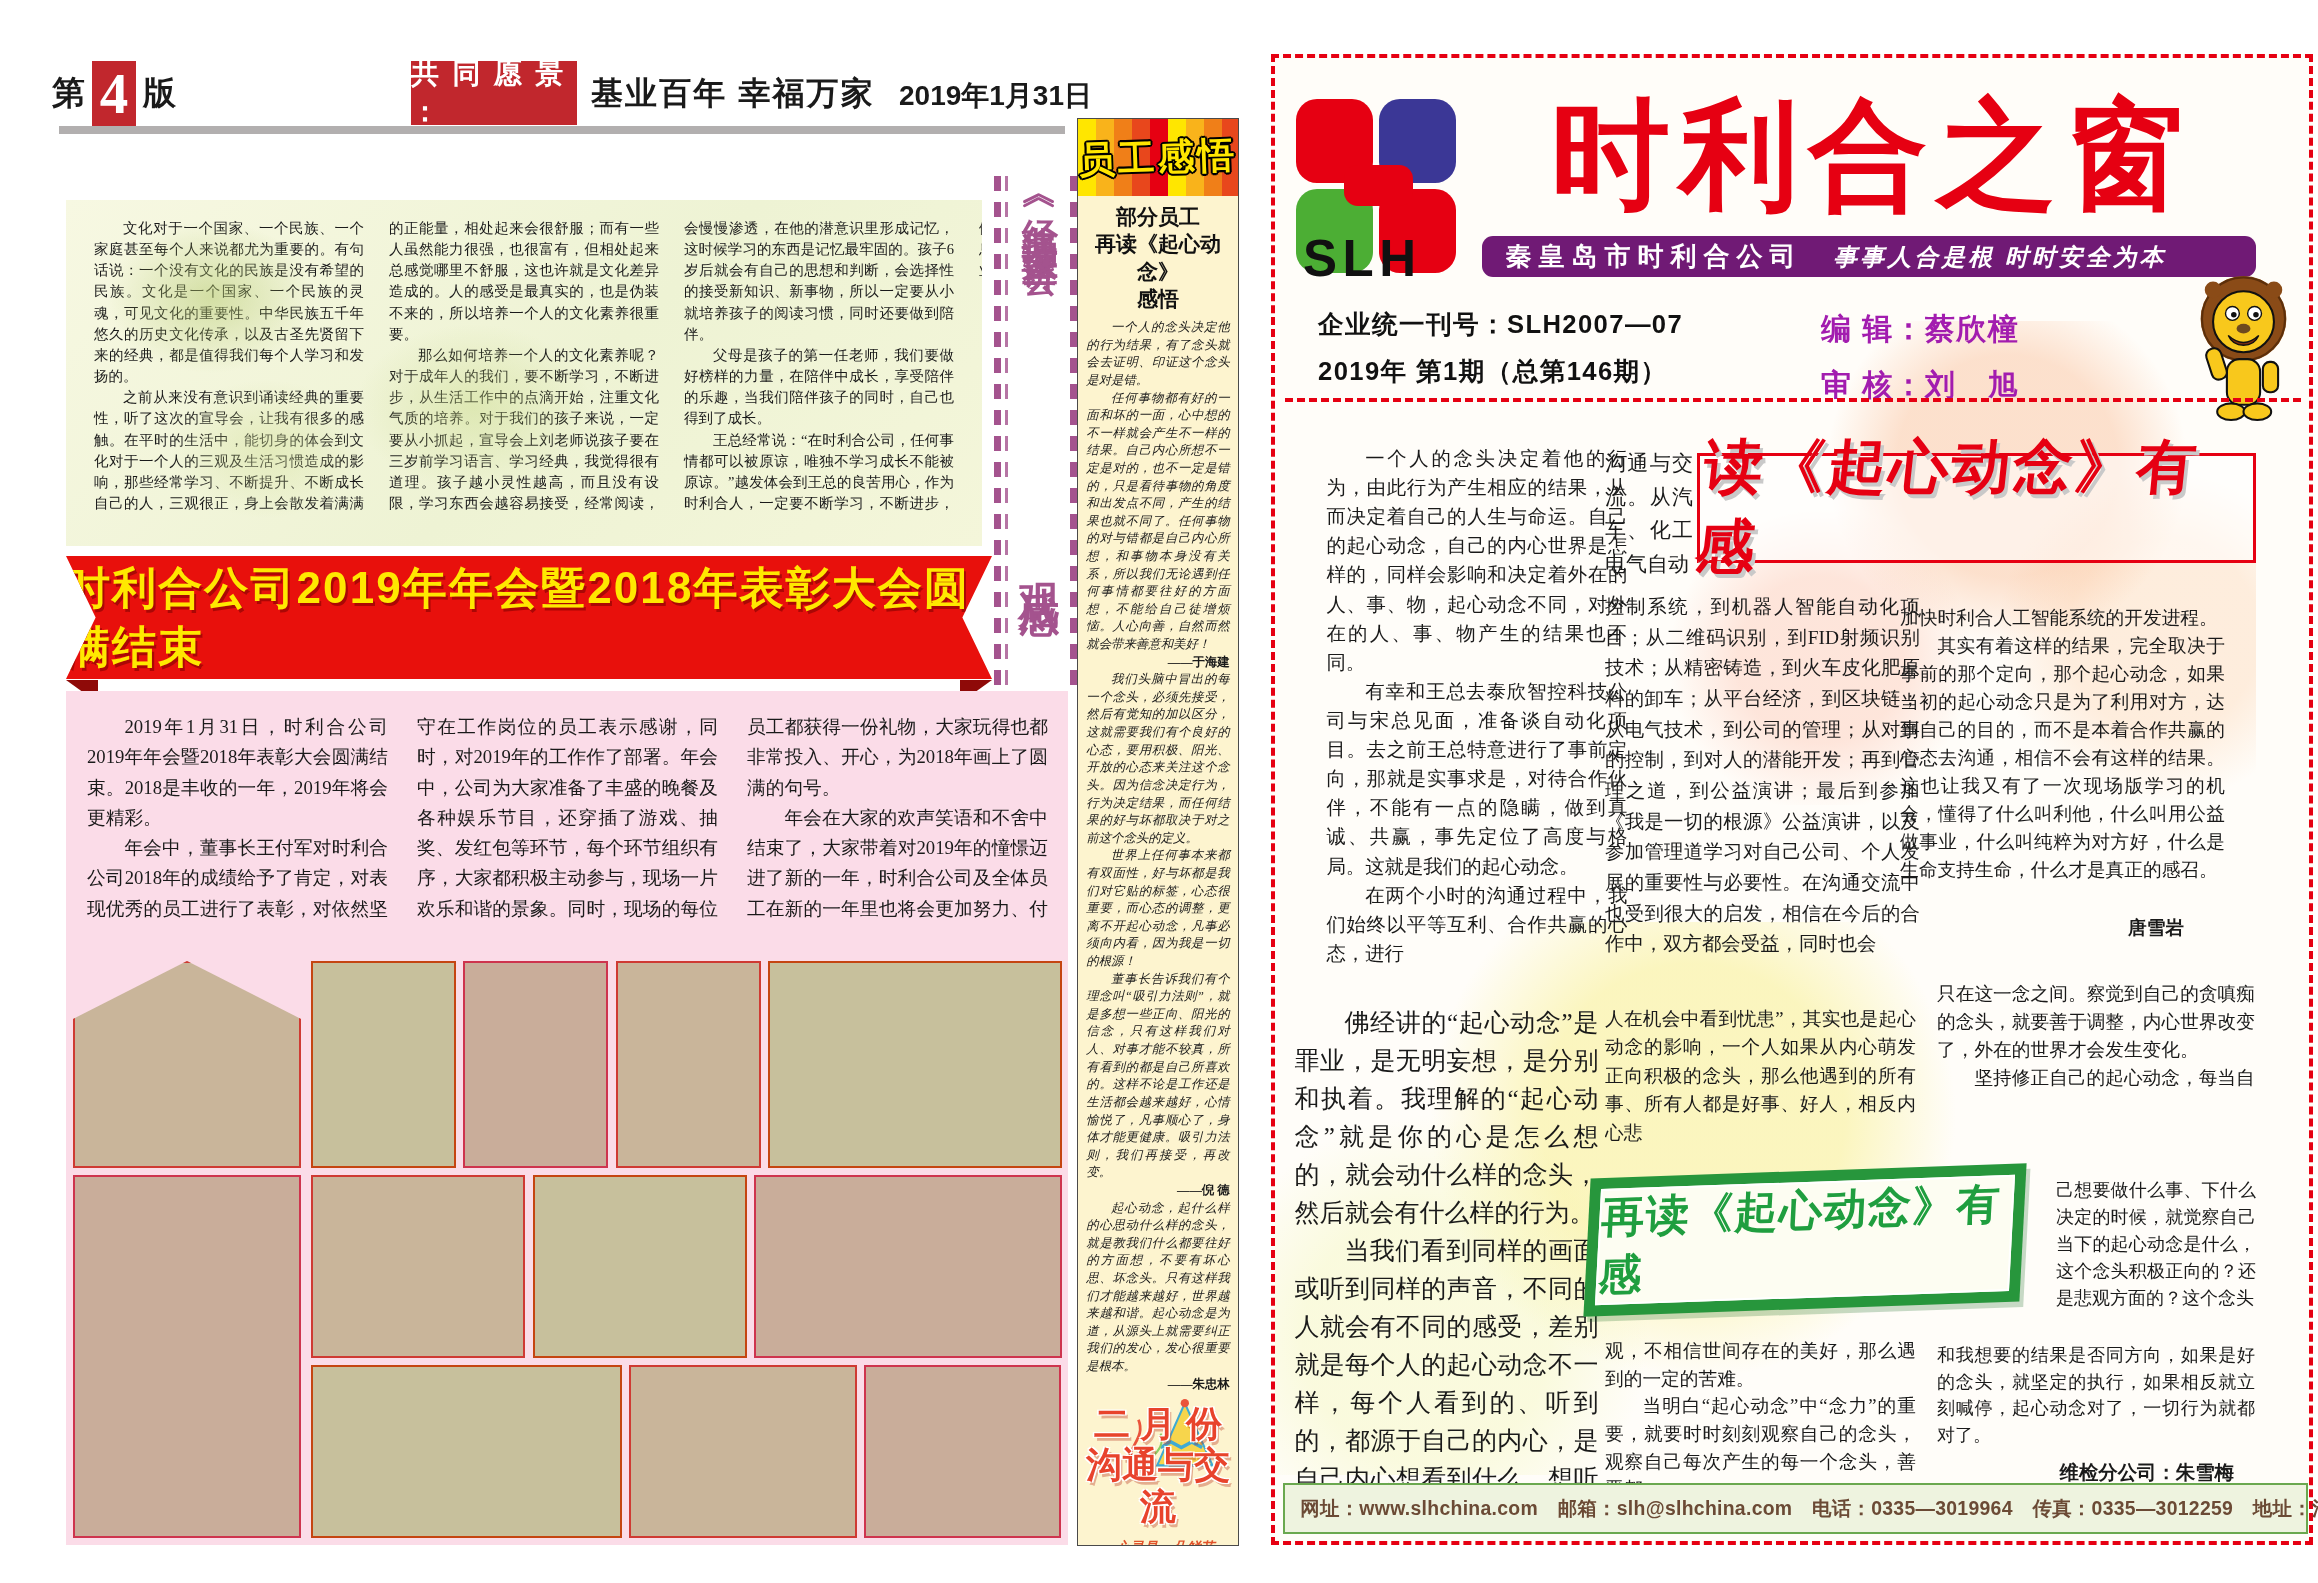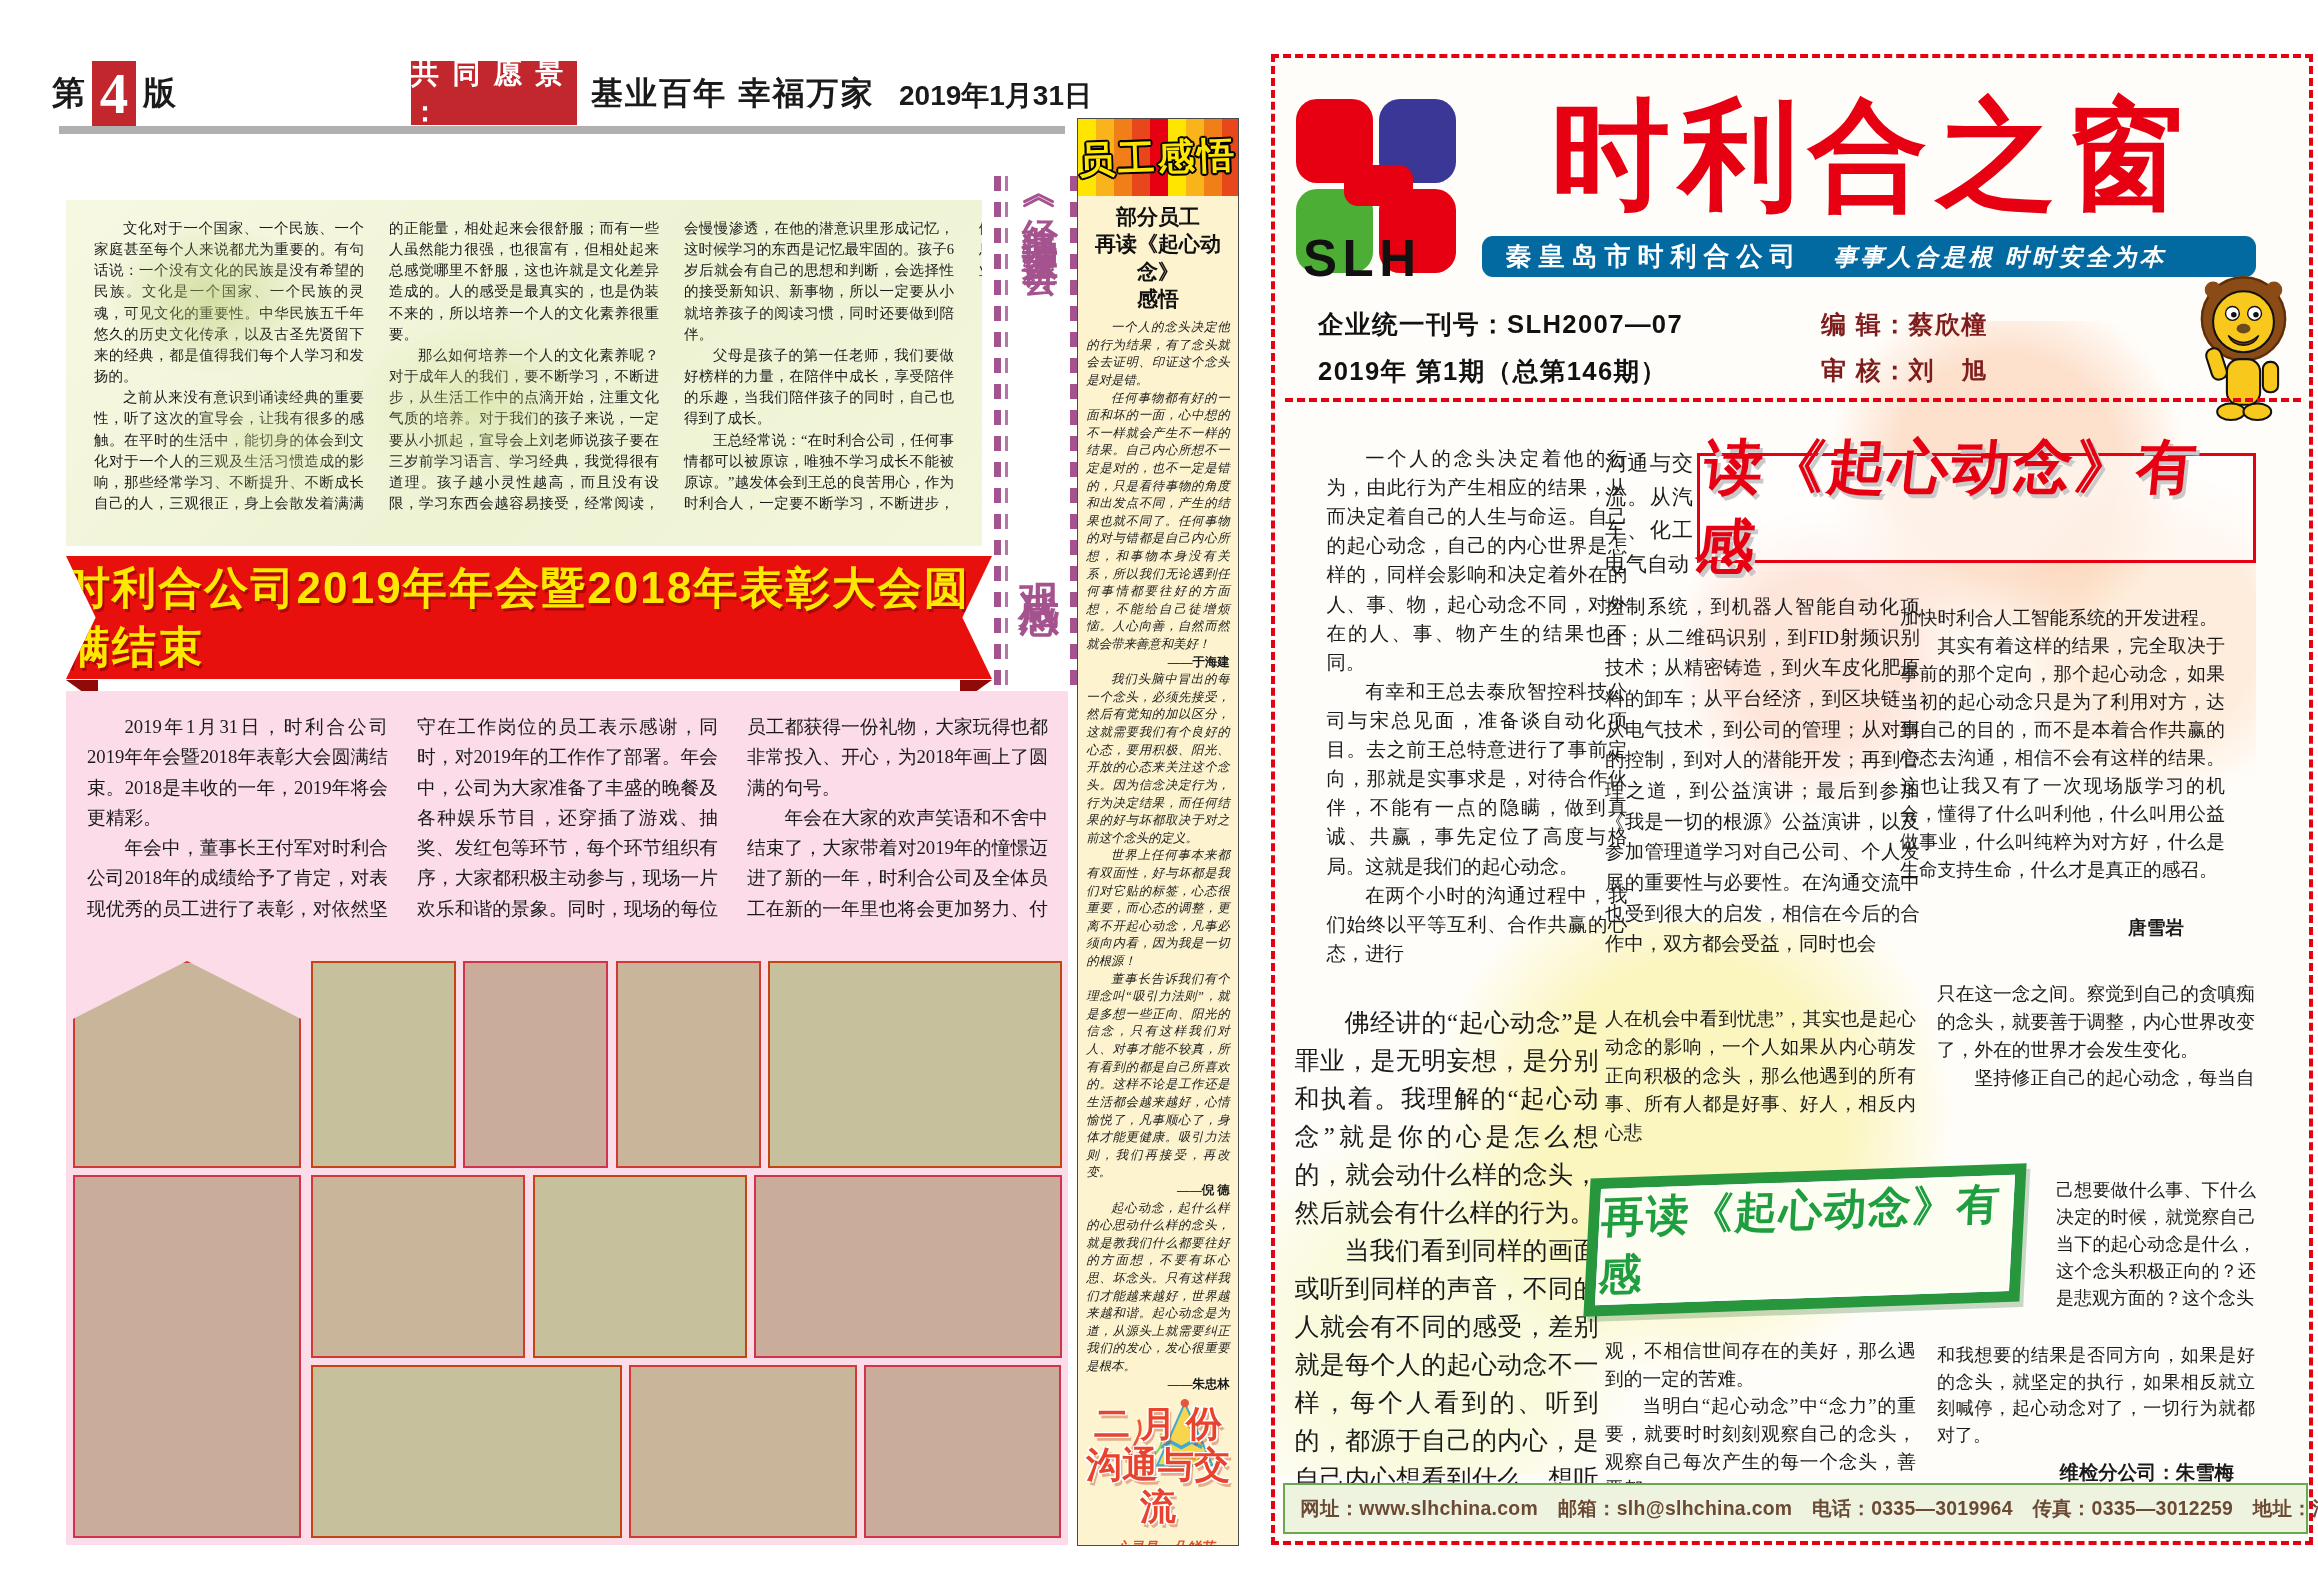--- a/index.html
+++ b/index.html
@@ -37,21 +37,21 @@
   #staff-header{background:repeating-linear-gradient(90deg,#ffe600 0 18px,#f9b31b 18px 36px,#f07f18 36px 54px,#e8471c 54px 72px,#e60012 72px 90px);
      display:flex;align-items:center;justify-content:center;}
   #staff-header span{font-weight:900;font-size:37px;color:#ffe600;transform:rotate(-2deg);
      font-family:"Liberation Sans","DejaVu Sans",sans-serif;letter-spacing:2.8px;
      text-shadow:-2.1px 0 #000,2.1px 0 #000,0 -2.1px #000,0 2.1px #000,-1.4px -1.4px #000,1.4px 1.4px #000,-1.4px 1.4px #000,1.4px -1.4px #000;}
   .kai{font-style:italic;}
   .sig{font-weight:700;text-align:right;font-style:normal;}
   
   #rp-frame{border:4.8px dashed #e60012;box-sizing:border-box;}
   #masthead-title{color:#e60012;font-weight:900;letter-spacing:9.7px;}
-  #masthead-bar{background:#0369a1;border-radius:11px;color:#fff;display:flex;align-items:center;gap:31px;padding:0 23.5px;box-sizing:border-box;}
+  #masthead-bar{background:#701a75;border-radius:11px;color:#fff;display:flex;align-items:center;gap:31px;padding:0 23.5px;box-sizing:border-box;}
   #reading-titlebox{border:3.5px solid #e60012;background:rgba(255,255,255,.55);display:flex;align-items:center;justify-content:center;}
   #reading-titlebox span{color:#e60012;font-weight:900;font-size:59px;letter-spacing:2.8px;transform:skewX(-6deg);
       text-shadow:3.5px 3.5px 0 #c9c9c9;font-family:"Liberation Sans","DejaVu Sans",sans-serif;}
   #green-banner{background:#27963c;transform:skewY(-2deg) skewX(-3deg);box-shadow:4.1px 5.5px 0 rgba(30,110,45,.25);}
   #green-banner .inner{position:absolute;left:11px;top:11px;right:11px;bottom:11px;background:#fdfdf2;border:2.1px solid #ffffff;
       display:flex;align-items:center;justify-content:center;}
   #green-banner .inner span{color:#1f9e3f;font-weight:900;font-size:43px;letter-spacing:1.4px;
       font-family:"Liberation Sans","DejaVu Sans",sans-serif;}
   #footer-bar{background:#eef3df;border:2.1px solid #6aa84f;display:flex;align-items:center;padding:0 15px;box-sizing:border-box;}
   .dashline-v{background:repeating-linear-gradient(180deg,#a4538e 0 15px,transparent 15px 26px);}
@@ -180,21 +180,21 @@
     <div class="abs" id="masthead-title" style="left:207px;top:33px;width:781px;font-size:119px;line-height:1.1;text-align:center;font-family:'Liberation Serif','DejaVu Serif',serif;">时利合之窗</div>
     <div class="abs" id="masthead-bar" style="left:207px;top:178px;width:774px;height:41px;">
       <span class="sans" style="font-size:26px;font-weight:900;letter-spacing:7px;">秦皇岛市时利合公司</span>
       <span style="font-size:23.5px;font-weight:700;font-style:italic;letter-spacing:3.5px;">事事人合是根  时时安全为本</span>
     </div>
 
     <div class="abs sans" style="left:43px;top:243px;font-size:25.6px;font-weight:700;letter-spacing:1.4px;line-height:1.85;color:#111;">
       <div>企业统一刊号：SLH2007—07</div>
       <div>2019年 第1期（总第146期）</div>
     </div>
-    <div class="abs sans" style="left:546px;top:243px;font-size:25px;font-weight:700;letter-spacing:1.4px;line-height:1.85;color:#7f1d1d;">
+    <div class="abs sans" style="left:546px;top:243px;font-size:30px;font-weight:700;letter-spacing:1.4px;line-height:1.85;color:#a21caf;">
       <div>编 辑：蔡欣橦</div>
       <div>审 核：刘　旭</div>
     </div>
 
     <svg class="abs" width="111" height="173" viewBox="0 0 160 250" style="left:913px;top:207px;">
       <circle cx="80" cy="78" r="62" fill="#8a4b17"></circle>
       <circle cx="80" cy="78" r="60" fill="none" stroke="#5c2f0a" stroke-width="3"></circle>
       <circle cx="36" cy="36" r="12" fill="#8a4b17"></circle>
         <circle cx="124" cy="36" r="12" fill="#8a4b17"></circle>
       <circle cx="80" cy="82" r="44" fill="#f8c81c" stroke="#111" stroke-width="3"></circle>

